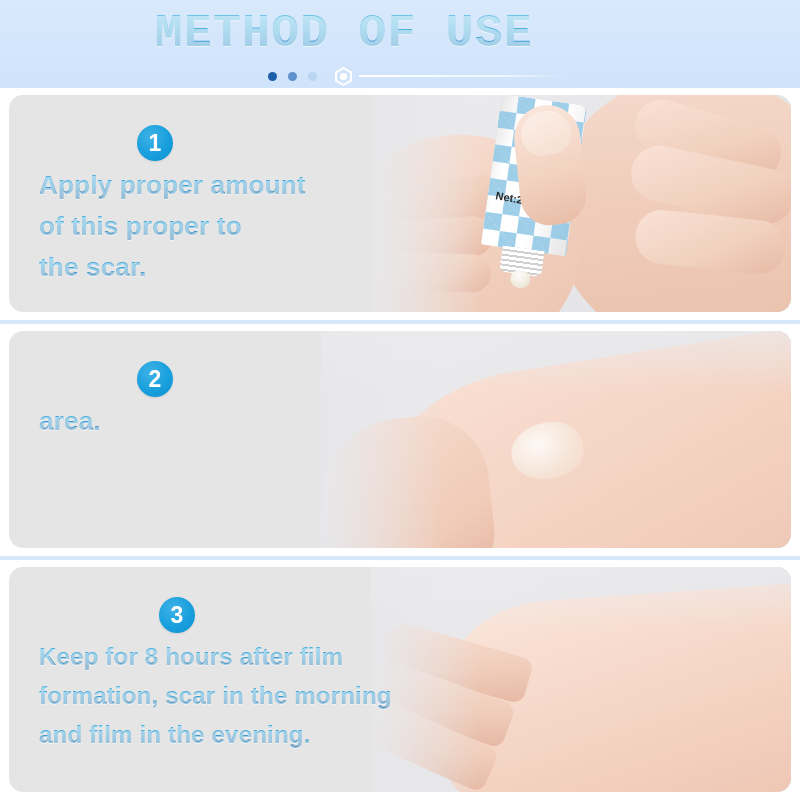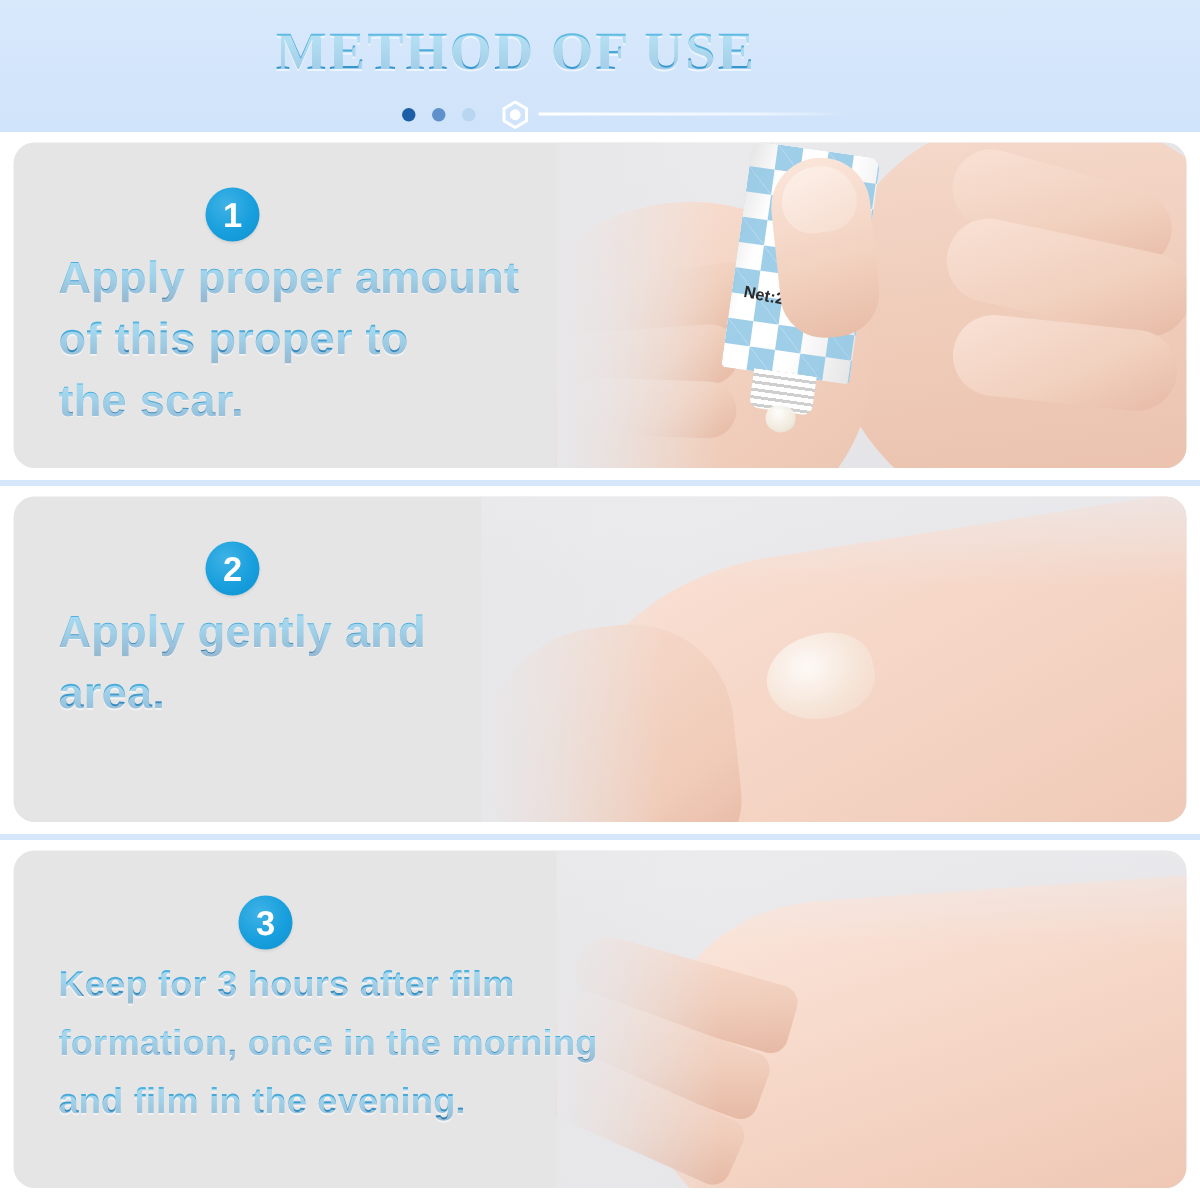--- a/index.html
+++ b/index.html
@@ -21,31 +21,31 @@
     height: 88px;
     position: relative;
     background: linear-gradient(180deg, #d9e9fc 0%, #cfe3fa 100%);
   }
   .page-title {
     position: absolute;
     top: 8px;
     left: 0;
     width: 688px;
     text-align: center;
-    font-size: 36px;
+    font-size: 46px;
     font-weight: bold;
     letter-spacing: 1.5px;
     line-height: 52px;
     background: linear-gradient(180deg, #7ccdea 0%, #54b4e0 38%, #2f8fc9 78%, #2176b4 100%);
     -webkit-background-clip: text;
     background-clip: text;
     color: transparent;
     -webkit-text-fill-color: transparent;
     text-shadow: 0 1px 0 rgba(255,255,255,0.55);
-    font-family: Liberation Serif, serif;
+    font-family: Liberation Mono, monospace;
   }
 
   .deco-row {
     position: absolute;
     top: 68px;
     left: 268px;
     width: 300px;
     height: 16px;
     display: flex;
     align-items: center;
@@ -111,21 +111,21 @@
     text-align: center;
     font-family: "Liberation Sans", sans-serif;
     box-shadow: 0 1px 2px rgba(0,0,0,0.10);
   }
   .badge-pos-1 { margin-left: 98px; }
   .badge-pos-2 { margin-left: 98px; }
   .badge-pos-3 { margin-left: 120px; }
 
   .step-lines {
     margin-top: 8px;
-    font-size: 30px;
+    font-size: 26px;
     font-weight: bold;
     line-height: 33px;
     letter-spacing: 0.2px;
     background: linear-gradient(180deg, #57bbe4 0%, #45a8d8 40%, #3386bb 75%, #2a6f9e 100%);
     -webkit-background-clip: text;
     background-clip: text;
     color: transparent;
     -webkit-text-fill-color: transparent;
     text-shadow: 0 1px 0 rgba(255,255,255,0.5);
     font-family: "Liberation Sans", sans-serif;
@@ -373,21 +373,20 @@
       <div class="photo-bg"></div>
       <div class="p2-arm"></div>
       <div class="p2-knuckles"></div>
       <div class="p2-cream"></div>
       <div class="photo-fade"></div>
       <div class="photo-fade-top"></div>
     </div>
 
     <div class="panel-text">
       <div class="step-badge badge-pos-2">2</div>
-      <div class="step-lines">Apply gently and</div>
       <div class="step-lines">area.</div>
     </div>
 
   </div>
 </div>
 
 <div class="panel-frame" id="frame-3">
   <div class="panel">
 
     <div class="photo photo-3">
@@ -395,19 +394,19 @@
       <div class="p3-hand"></div>
       <div class="p3-finger p3-k1"></div>
       <div class="p3-finger p3-k2"></div>
       <div class="p3-finger p3-k3"></div>
       <div class="photo-fade"></div>
       <div class="photo-fade-top"></div>
     </div>
 
     <div class="panel-text">
       <div class="step-badge badge-pos-3">3</div>
-      <div class="step-lines small">Keep for 3 hours after film</div>
-      <div class="step-lines small">formation, once in the morning</div>
+      <div class="step-lines small">Keep for 8 hours after film</div>
+      <div class="step-lines small">formation, scar in the morning</div>
       <div class="step-lines small">and film in the evening.</div>
     </div>
 
   </div>
 </div>
 
 </body></html>

